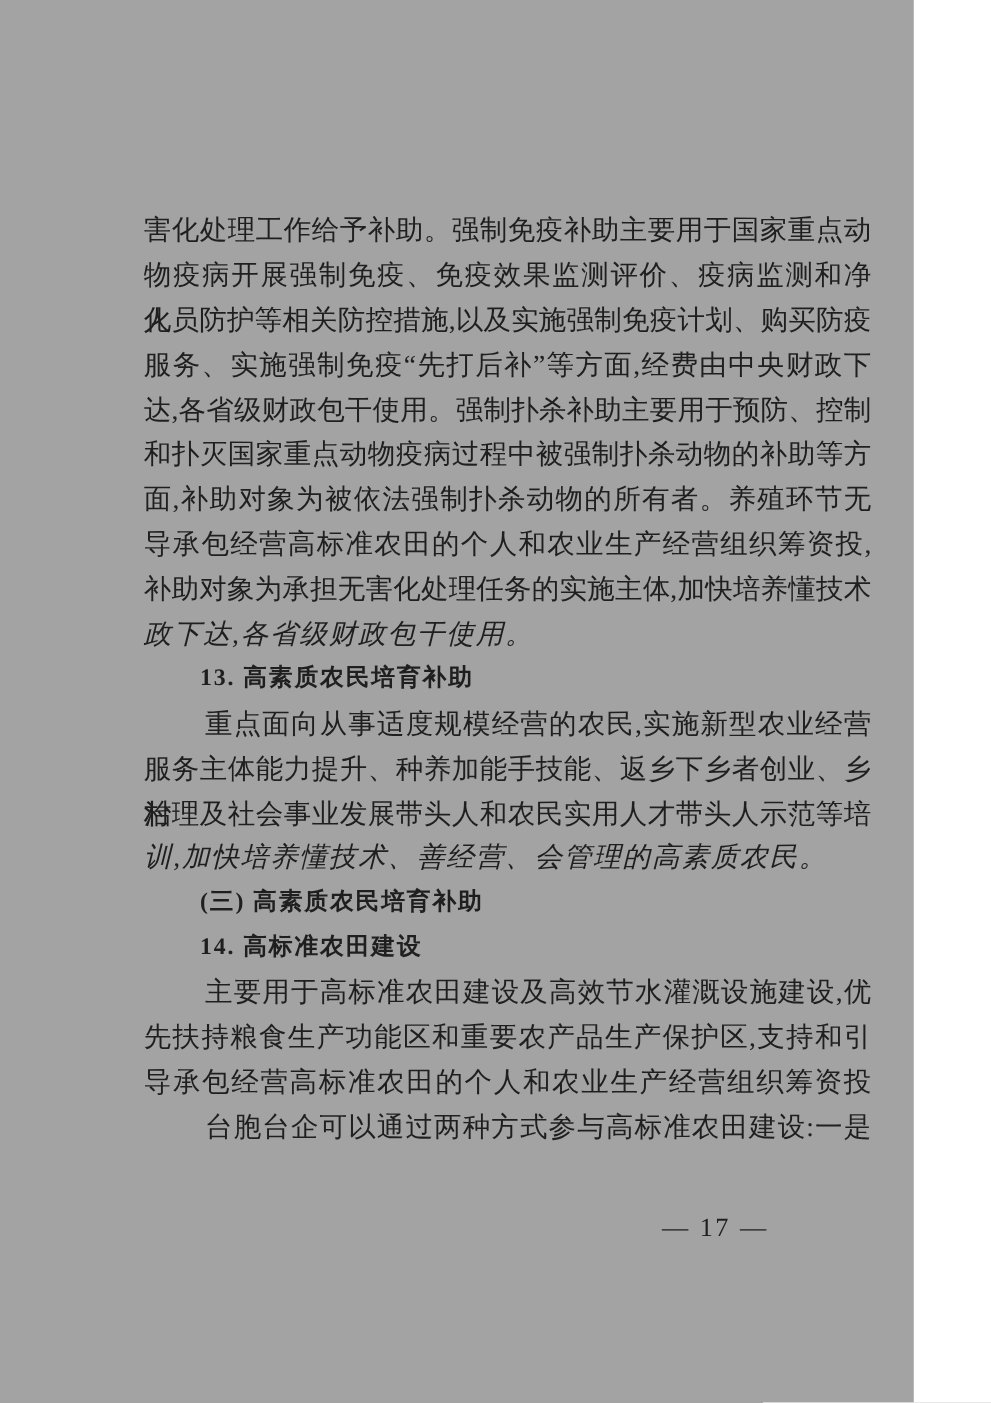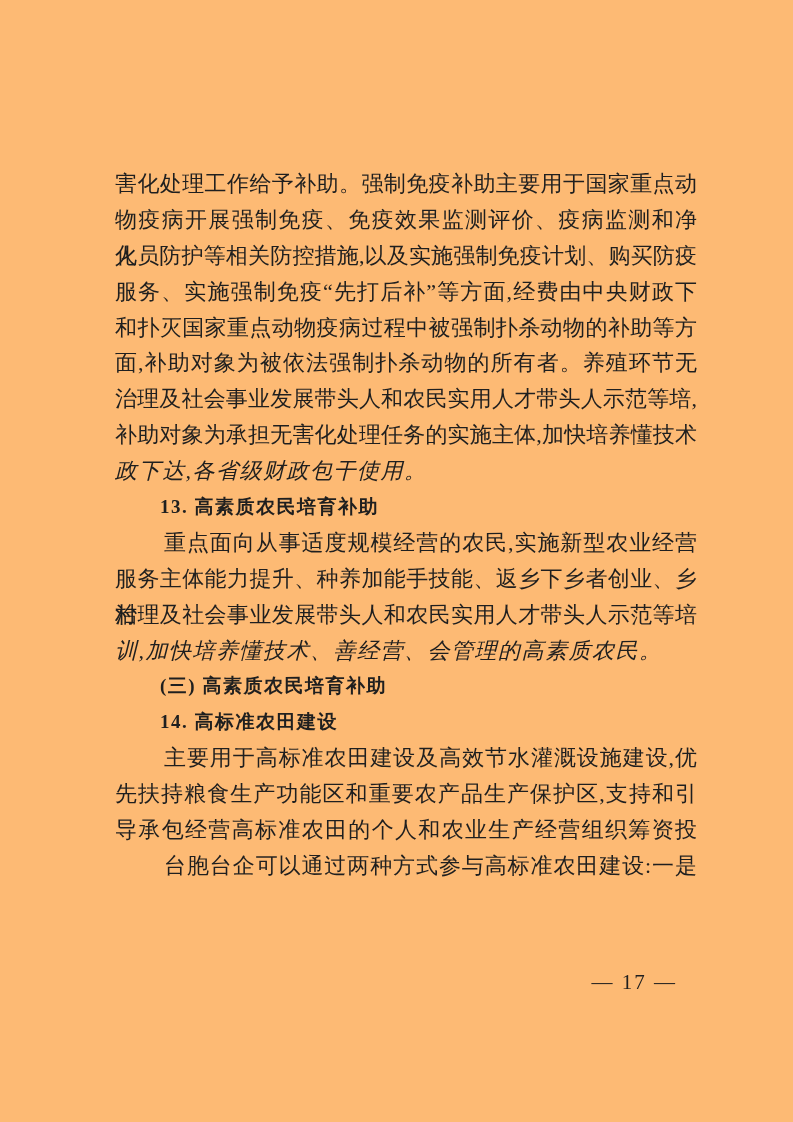--- a/index.html
+++ b/index.html
@@ -2,23 +2,23 @@
 <html><head>
 <meta charset="utf-8">
 <style>
   html, body {
     margin: 0;
     padding: 0;
     background: #ffffff;
   }
   .page {
     position: relative;
-    width: 793px;
+    width: 731px;
     height: 1122px;
-    background: #fdba74;
+    background: #a3a3a3;
     overflow: hidden;
     font-family: "Liberation Serif", "DejaVu Serif", serif;
     color: #1f1f1f;
   }
   .content {
     position: absolute;
     left: 115px;
     top: 166px;
     width: 582px;
   }
@@ -62,23 +62,24 @@
 </style>
 </head>
 <body>
 
 <div class="page">
   <div class="content">
       <div class="line fill">害化处理工作给予补助。强制免疫补助主要用于国家重点动</div>
       <div class="line fill">物疫病开展强制免疫、免疫效果监测评价、疫病监测和净化、</div>
       <div class="line fill">人员防护等相关防控措施,以及实施强制免疫计划、购买防疫</div>
       <div class="line fill">服务、实施强制免疫“先打后补”等方面,经费由中央财政下</div>
+      <div class="line fill">达,各省级财政包干使用。强制扑杀补助主要用于预防、控制</div>
       <div class="line fill">和扑灭国家重点动物疫病过程中被强制扑杀动物的补助等方</div>
       <div class="line fill">面,补助对象为被依法强制扑杀动物的所有者。养殖环节无</div>
-      <div class="line fill">治理及社会事业发展带头人和农民实用人才带头人示范等培,</div>
+      <div class="line fill">导承包经营高标准农田的个人和农业生产经营组织筹资投,</div>
       <div class="line fill">补助对象为承担无害化处理任务的实施主体,加快培养懂技术</div>
       <div class="line short">政下达,各省级财政包干使用。</div>
       <div class="heading">13. 高素质农民培育补助</div>
       <div class="line fill indent">重点面向从事适度规模经营的农民,实施新型农业经营</div>
       <div class="line fill">服务主体能力提升、种养加能手技能、返乡下乡者创业、乡村</div>
       <div class="line fill">治理及社会事业发展带头人和农民实用人才带头人示范等培</div>
       <div class="line short">训,加快培养懂技术、善经营、会管理的高素质农民。</div>
       <div class="heading">(三) 高素质农民培育补助</div>
       <div class="heading">14. 高标准农田建设</div>
       <div class="line fill indent">主要用于高标准农田建设及高效节水灌溉设施建设,优</div>

